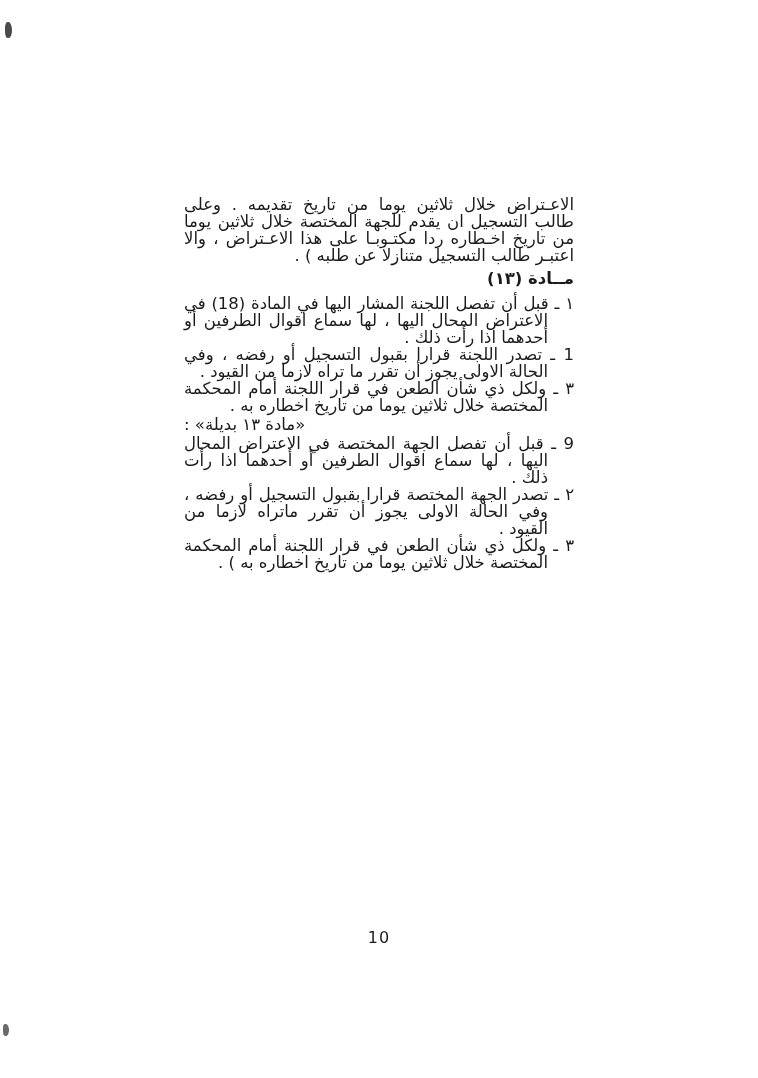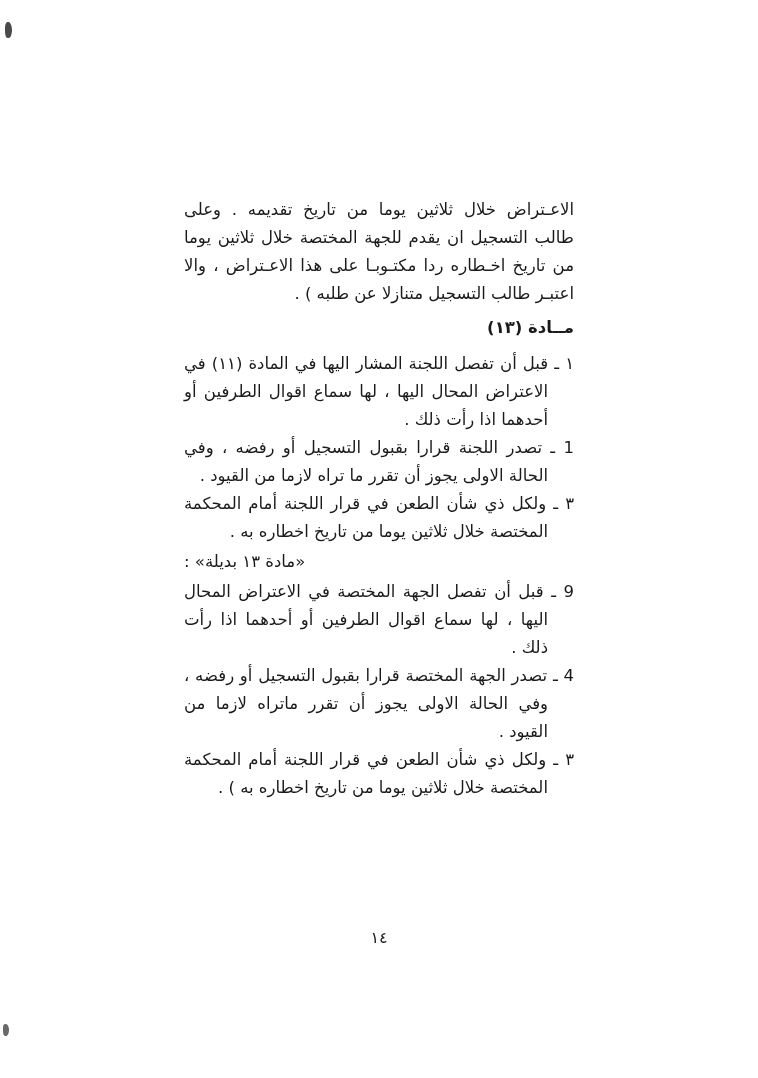--- a/index.html
+++ b/index.html
@@ -17,21 +17,21 @@
     color: #1a1a1a;
   }
   .text-block {
     position: absolute;
     top: 196px;
     right: 184px;
     width: 390px;
     direction: rtl;
     text-align: justify;
     font-size: 16.5px;
-    line-height: 28px;
+    line-height: 17px;
     letter-spacing: 0.2px;
   }
   .intro-paragraph {
     margin: 0 0 4px 0;
     text-align: justify;
   }
   .article-heading {
     text-align: right;
     font-weight: bold;
     margin: 6px 0 8px 0;
@@ -89,38 +89,38 @@
   <span class="artifact artifact-top"></span>
   <span class="artifact artifact-bottom"></span>
 
   <div class="text-block">
 
     <p class="intro-paragraph">الاعـتراض خلال ثلاثين يوما من تاريخ تقديمه . وعلى طالب التسجيل ان يقدم للجهة المختصة خلال ثلاثين يوما من تاريخ اخـطاره ردا مكتـوبـا على هذا الاعـتراض ، والا اعتبـر طالب التسجيل متنازلا عن طلبه ) .</p>
 
     <div class="article-heading">مــادة (١٣)</div>
 
     <div class="list-item">
-      <span class="item-text">١ ـ قبل أن تفصل اللجنة المشار اليها في المادة (١١) في الاعتراض المحال اليها ، لها سماع اقوال الطرفين أو أحدهما اذا رأت ذلك .</span>
+      <span class="item-text">١ ـ قبل أن تفصل اللجنة المشار اليها في المادة (18) في الاعتراض المحال اليها ، لها سماع اقوال الطرفين أو أحدهما اذا رأت ذلك .</span>
     </div>
     <div class="list-item">
       <span class="item-text">1 ـ تصدر اللجنة قرارا بقبول التسجيل أو رفضه ، وفي الحالة الاولى يجوز أن تقرر ما تراه لازما من القيود .</span>
     </div>
     <div class="list-item">
       <span class="item-text">٣ ـ ولكل ذي شأن الطعن في قرار اللجنة أمام المحكمة المختصة خلال ثلاثين يوما من تاريخ اخطاره به .</span>
     </div>
 
     <div class="alternate-heading">«مادة ١٣ بديلة» :</div>
 
     <div class="list-item">
       <span class="item-text">9 ـ قبل أن تفصل الجهة المختصة في الاعتراض المحال اليها ، لها سماع اقوال الطرفين أو أحدهما اذا رأت ذلك .</span>
     </div>
     <div class="list-item">
-      <span class="item-text">4 ـ تصدر الجهة المختصة قرارا بقبول التسجيل أو رفضه ، وفي الحالة الاولى يجوز أن تقرر ماتراه لازما من القيود .</span>
+      <span class="item-text">٢ ـ تصدر الجهة المختصة قرارا بقبول التسجيل أو رفضه ، وفي الحالة الاولى يجوز أن تقرر ماتراه لازما من القيود .</span>
     </div>
     <div class="list-item">
       <span class="item-text">٣ ـ ولكل ذي شأن الطعن في قرار اللجنة أمام المحكمة المختصة خلال ثلاثين يوما من تاريخ اخطاره به ) .</span>
     </div>
 
   </div>
 
-  <div class="page-number">١٤</div>
+  <div class="page-number">10</div>
 
 </div>
 
 </body></html>

